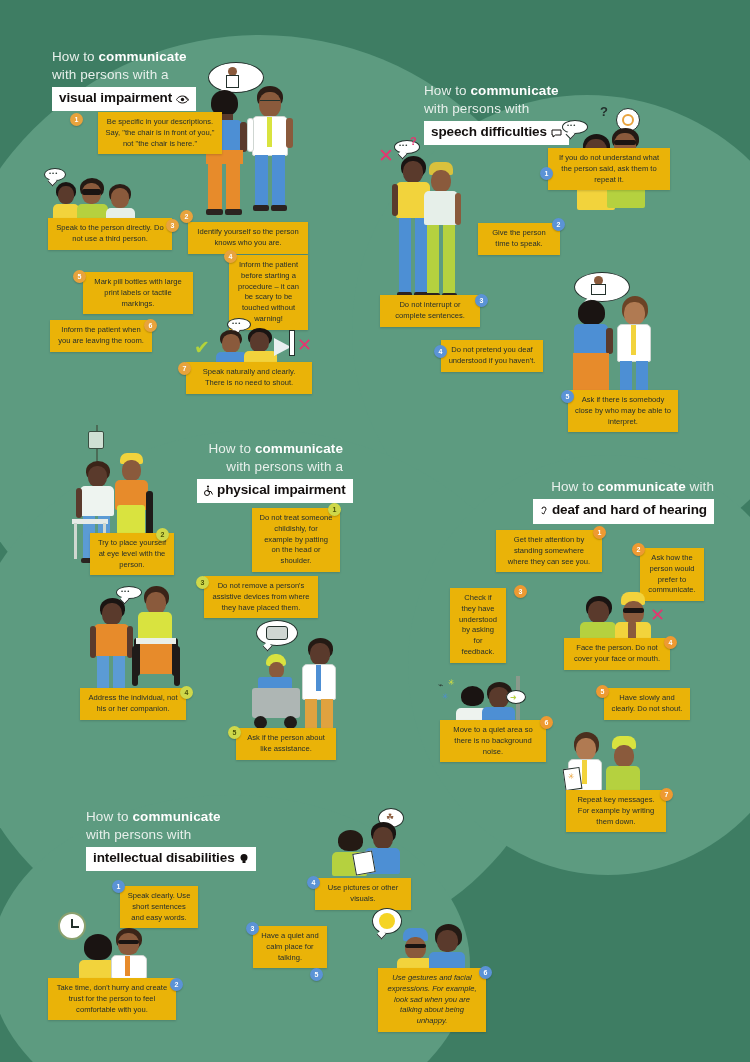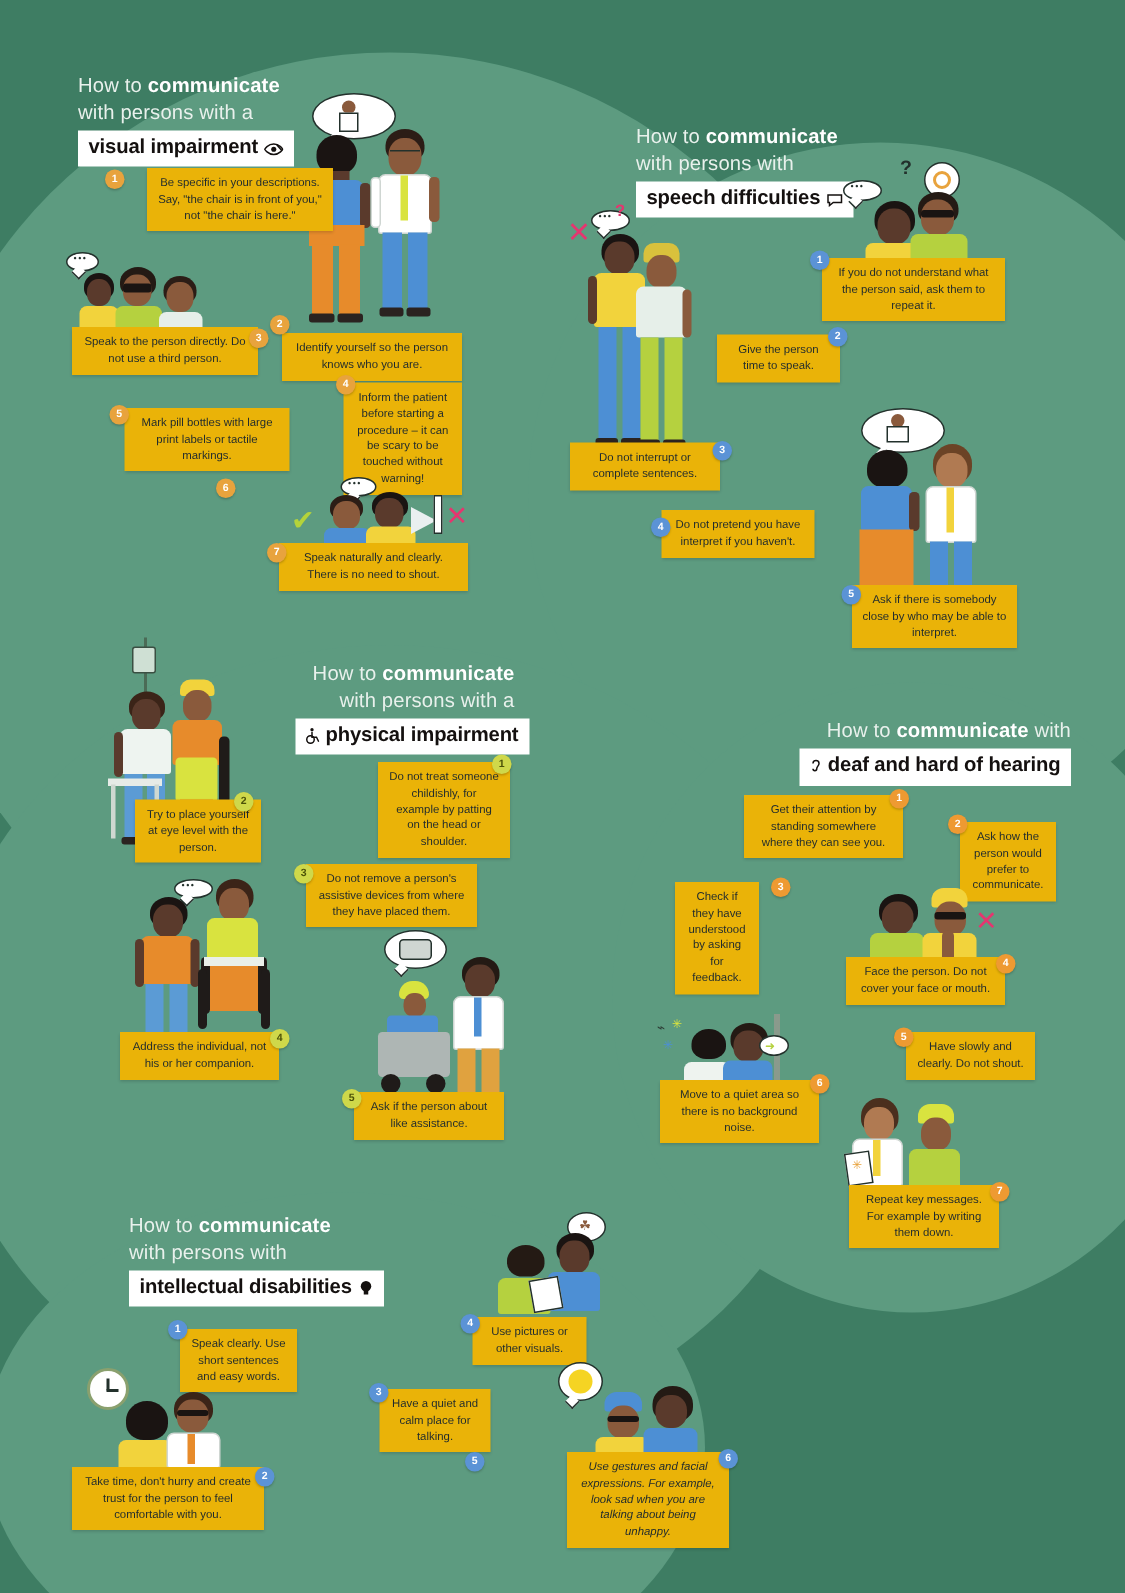--- a/index.html
+++ b/index.html
@@ -160,20 +160,23 @@
   <div class="tip" style="left:229px;top:255px;width:79px;">
     <span>Inform the patient before starting a procedure – it can be scary to be touched without warning!</span>
   </div>
   <div class="badge b-orange" style="left:224px;top:250px;">4</div>
 
   <div class="tip" style="left:83px;top:272px;width:110px;">
     <span>Mark pill bottles with large print labels or tactile markings.</span>
   </div>
   <div class="badge b-orange" style="left:73px;top:270px;">5</div>
 
+  <div class="tip" style="left:50px;top:320px;width:102px;">
+    <span>Inform the patient when you are leaving the room.</span>
+  </div>
   <div class="badge b-orange" style="left:144px;top:319px;">6</div>
 
   <div class="art" style="left:194px;top:318px;width:120px;height:52px;">
     <div class="mark v" style="left:0px;top:18px;font-size:19px;">✔</div>
     <div class="bubble" style="left:33px;top:0px;width:24px;height:13px;"></div>
     <div class="dots" style="left:38px;top:2px;">•••</div>
     <div class="fig" style="left:22px;top:12px;width:34px;height:40px;">
       <div class="hair" style="left:4px;top:0;width:22px;height:17px;background:#2c1d16;"></div>
       <div class="head" style="left:6px;top:4px;width:18px;height:19px;background:#8a5a3c;"></div>
       <div class="torso" style="left:0px;top:22px;width:31px;height:22px;background:#4d8fd4;"></div>
@@ -240,37 +243,37 @@
       <div class="torso" style="left:1px;top:28px;width:38px;height:48px;background:#f2d33c;"></div>
     </div>
     <div class="fig" style="left:44px;top:24px;width:42px;height:84px;">
       <div class="hair" style="left:6px;top:0;width:27px;height:22px;background:#241a14;"></div>
       <div class="head" style="left:8px;top:5px;width:22px;height:24px;background:#8a5a3c;"></div>
       <div style="position:absolute;left:8px;top:12px;width:22px;height:5px;background:#1a1412;border-radius:2px;"></div>
       <div class="torso" style="left:1px;top:28px;width:38px;height:52px;background:#b5d13f;"></div>
     </div>
   </div>
 
-  <div class="tip" style="left:548px;top:172px;width:122px;">
+  <div class="tip" style="left:548px;top:148px;width:122px;">
     <span>If you do not understand what the person said, ask them to repeat it.</span>
   </div>
   <div class="badge b-blue" style="left:540px;top:167px;">1</div>
 
   <div class="tip" style="left:478px;top:223px;width:82px;">
     <span>Give the person time to speak.</span>
   </div>
   <div class="badge b-blue" style="left:552px;top:218px;">2</div>
 
   <div class="tip" style="left:380px;top:295px;width:100px;">
     <span>Do not interrupt or complete sentences.</span>
   </div>
   <div class="badge b-blue" style="left:475px;top:294px;">3</div>
 
   <div class="tip" style="left:441px;top:340px;width:102px;">
-    <span>Do not pretend you have interpret if you haven't.</span>
+    <span>Do not pretend you deaf understood if you haven't.</span>
   </div>
   <div class="badge b-blue" style="left:434px;top:345px;">4</div>
 
   <div class="art" style="left:564px;top:272px;width:100px;height:132px;">
     <div class="bubble" style="left:10px;top:0px;width:56px;height:30px;"></div>
     <div style="position:absolute;left:30px;top:4px;width:9px;height:9px;border-radius:50%;background:#8a5a3c;"></div>
     <div style="position:absolute;left:27px;top:12px;width:15px;height:11px;background:#fff;border:1px solid #23312c;"></div>
     <div class="fig" style="left:6px;top:28px;width:46px;height:104px;">
       <div class="hair" style="left:8px;top:0;width:27px;height:25px;"></div>
       <div class="torso" style="left:4px;top:24px;width:34px;height:30px;background:#4d8fd4;"></div>
@@ -543,21 +546,21 @@
       <div class="torso" style="left:0px;top:22px;width:35px;height:24px;background:#b5d13f;"></div>
     </div>
     <div class="fig" style="left:34px;top:14px;width:44px;height:52px;">
       <div class="hair" style="left:7px;top:0;width:25px;height:21px;"></div>
       <div class="head" style="left:9px;top:5px;width:20px;height:22px;background:#5a3a2c;"></div>
       <div class="torso" style="left:1px;top:26px;width:35px;height:26px;background:#4d8fd4;"></div>
       <div style="position:absolute;left:-10px;top:30px;width:20px;height:22px;background:#fff;border:1px solid #23312c;transform:rotate(-10deg);"></div>
     </div>
   </div>
 
-  <div class="tip" style="left:315px;top:878px;width:76px;">
+  <div class="tip" style="left:315px;top:878px;width:96px;">
     <span>Use pictures or other visuals.</span>
   </div>
   <div class="badge b-blue" style="left:307px;top:876px;">4</div>
 
   <div class="tip" style="left:253px;top:926px;width:74px;">
     <span>Have a quiet and calm place for talking.</span>
   </div>
   <div class="badge b-blue" style="left:246px;top:922px;">3</div>
 
   <div class="badge b-blue" style="left:310px;top:968px;">5</div>

